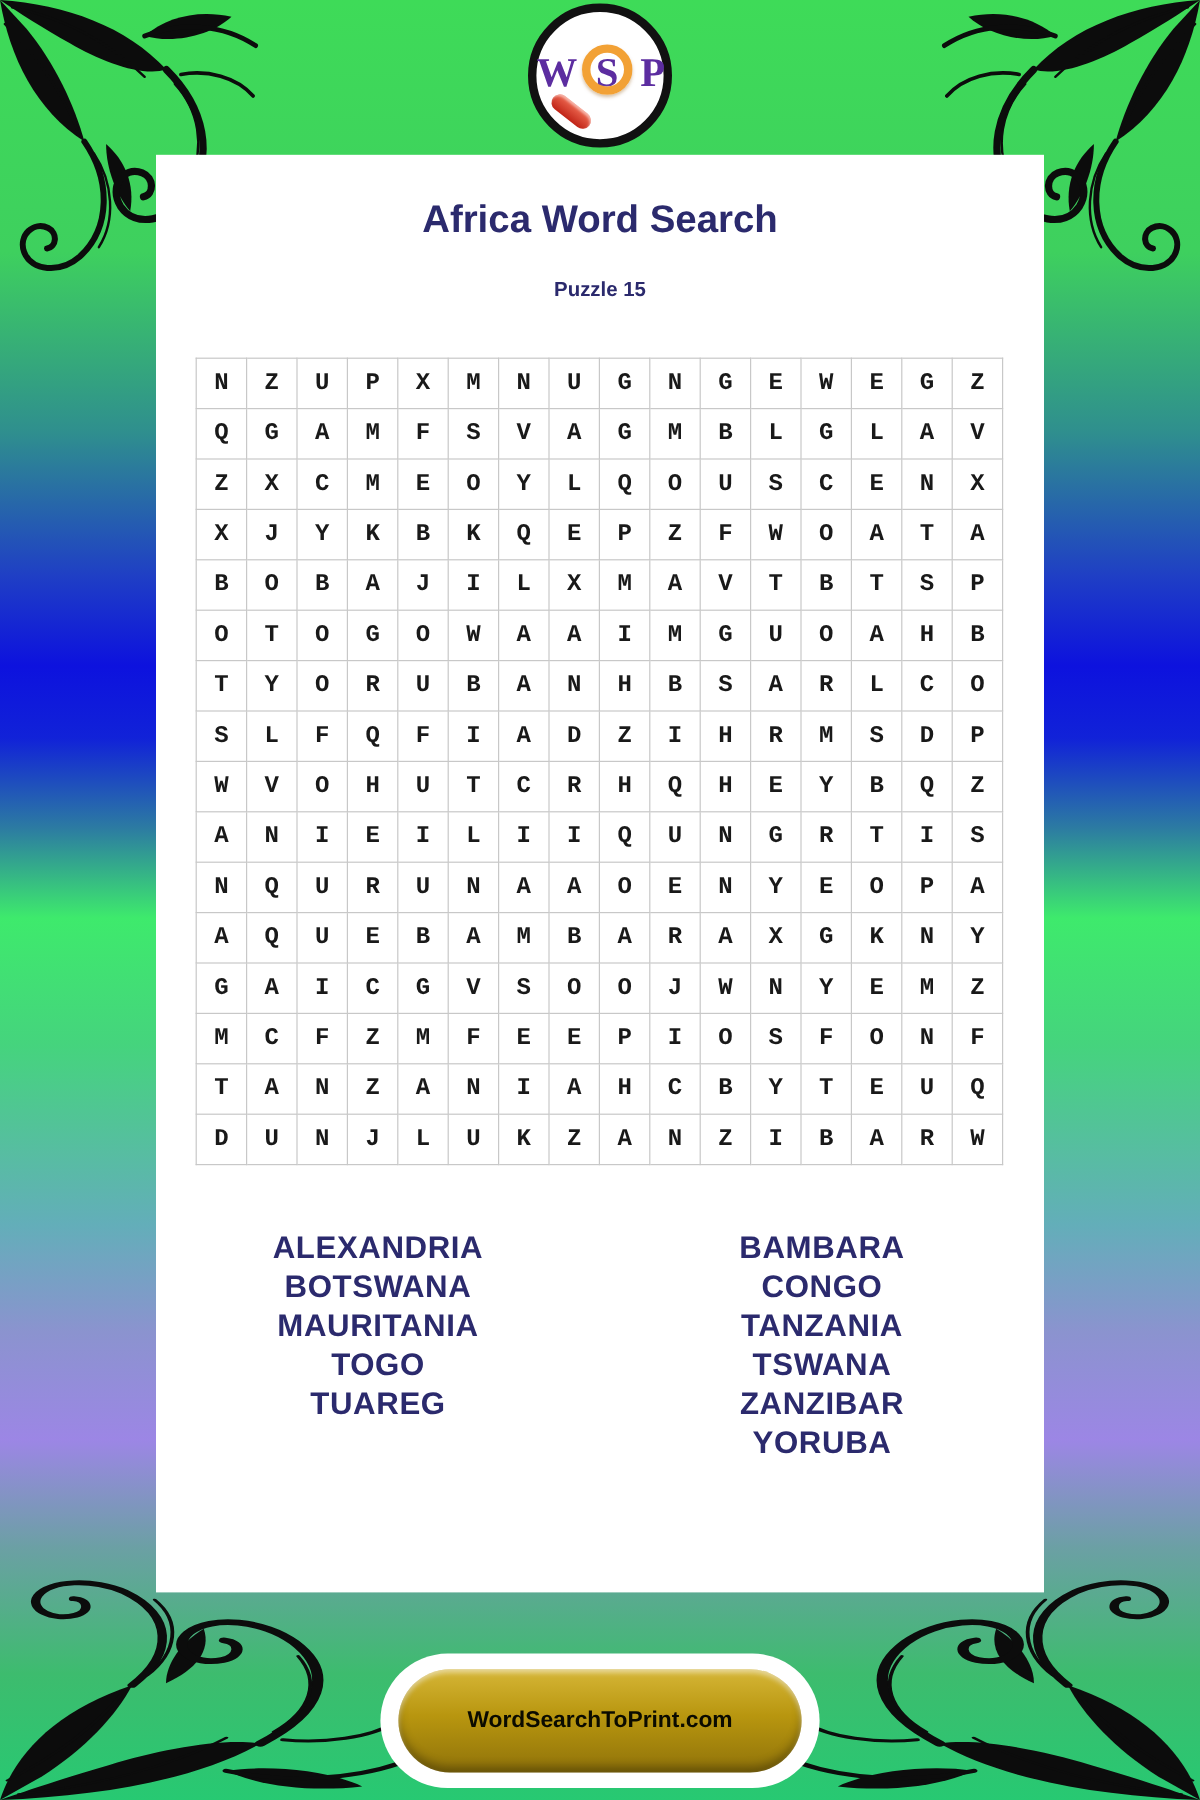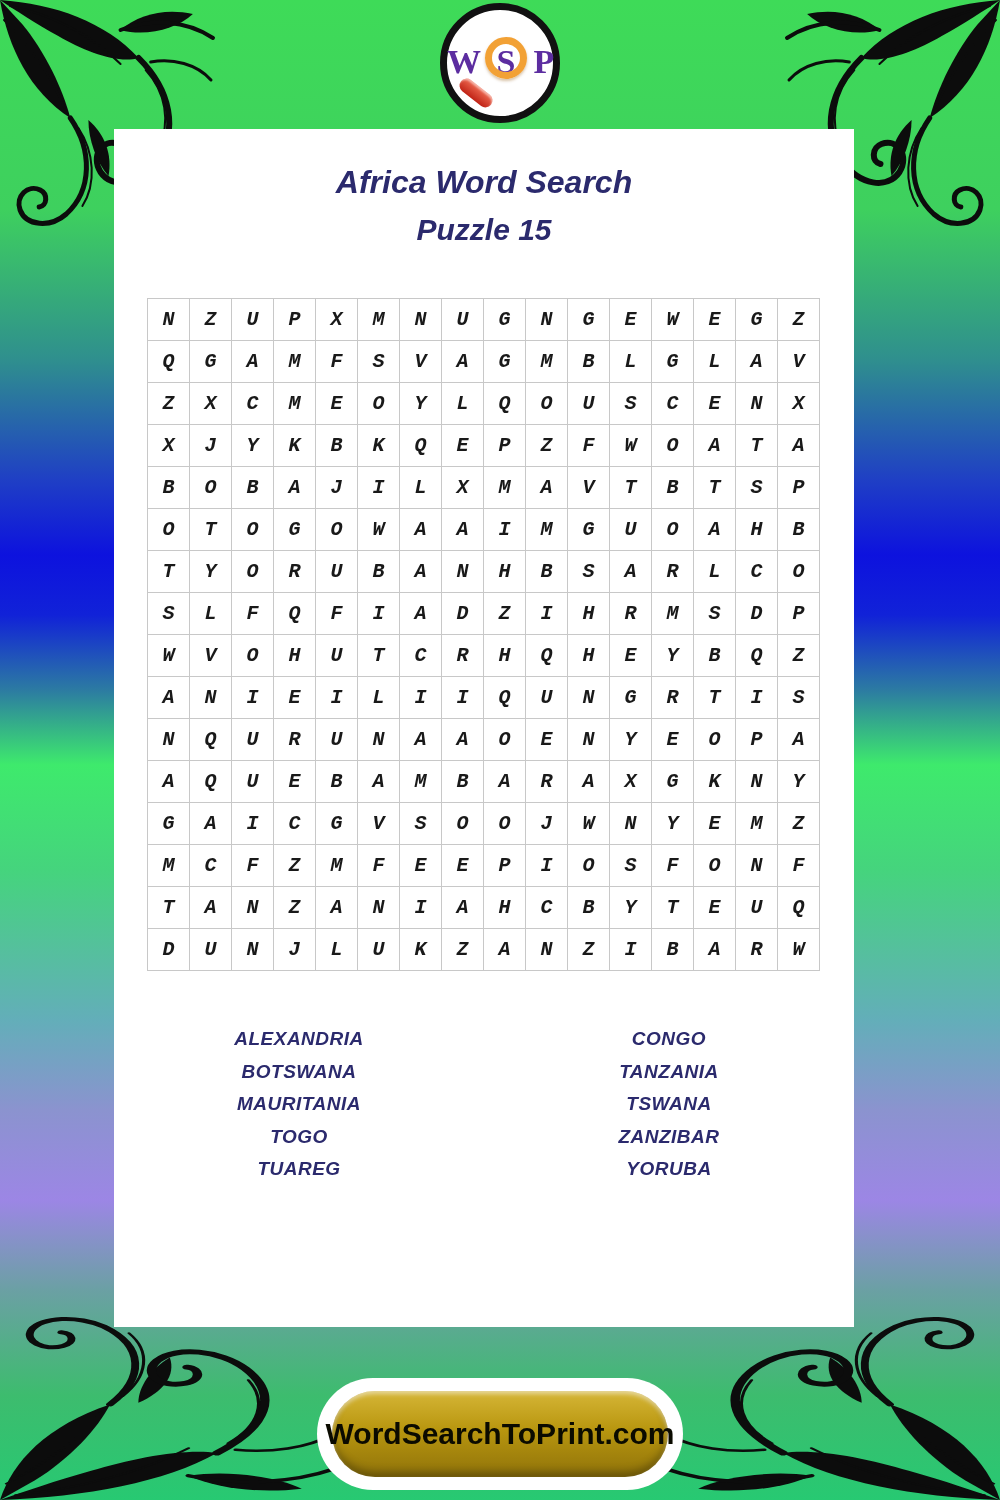--- a/index.html
+++ b/index.html
@@ -39,59 +39,59 @@
     box-shadow:0 2px 3px rgba(140,80,0,.35), inset 0 1px 2px rgba(255,255,255,.7);
   }
   .handle {
     position:absolute; left:10px; top:76px; width:38px; height:14px;
     border-radius:8px; background:linear-gradient(180deg,#ef6a52,#c02417);
     transform:rotate(38deg);
     box-shadow:inset 0 2px 2px rgba(255,255,255,.5);
   }
   
   .card {
-    position:absolute; left:114px; top:129px; width:740px; height:1198px;
-    background:#fff; z-index:1;font-style:italic;
+    position:absolute; left:130px; top:129px; width:740px; height:1198px;
+    background:#fff; z-index:1;
   }
   .title {
     position:absolute; left:0; right:0; top:35px; margin:0; text-align:center;
     font-size:32px; line-height:36px; font-weight:bold; color:#2b2a6d;
   }
   .subtitle {
-    position:absolute; left:0; right:0; top:82px; margin:4px; text-align:center;
-    font-size:30px; line-height:30px; font-weight:bold; color:#2b2a6d;
+    position:absolute; left:0; right:0; top:82px; margin:16px; text-align:center;
+    font-size:17px; line-height:30px; font-weight:bold; color:#2b2a6d;
   }
   
   .grid-table { position:absolute; left:33px; top:169px; border-collapse:collapse; }
   .grid-table td {
     width:42px; height:42px; padding:0; text-align:center; vertical-align:middle;
     border:1px solid #c8c8c8; background:#fff;
     font-family:"Liberation Mono", monospace; font-weight:bold;
     font-size:20px; color:#191919;
   }
   
   .words { position:absolute; left:0; right:0; top:894px; display:flex; }
   .words ul { flex:1; list-style:none; margin:0; padding:0; text-align:center; }
   .words li {
-    font-size:19px; line-height:32.5px; font-weight:bold;
+    font-size:26px; line-height:32.5px; font-weight:bold;
     color:#2b2a6d; letter-spacing:.5px;
   }
   
   .btn-outer {
     position:absolute; left:500px; top:1378px; transform:translateX(-50%);
     width:366px; height:112px; border-radius:56px; background:#fff; z-index:2;
   }
   .btn {
     position:absolute; left:15px; right:15px; top:13px; bottom:13px;
     border-radius:44px; cursor:pointer;
     background:linear-gradient(180deg,#d6b637 0%, #b8960f 45%, #90730a 100%);
     box-shadow:inset 0 3px 4px rgba(255,255,255,.5), inset 0 -5px 8px rgba(0,0,0,.3);
     display:flex; align-items:center; justify-content:center;
   }
-  .btn span { font-size:30px; font-weight:bold; color:#0b0b00; }
+  .btn span { font-size:19px; font-weight:bold; color:#0b0b00; }
 </style>
 </head>
 <body>
 
 <div class="page">
 
   <svg class="flourish tl" viewBox="0 0 215 232" preserveAspectRatio="none" aria-hidden="true">
     <g fill="#0c0c0c">
       <path d="M0,0 C55,4 105,22 138,58 C118,64 85,52 58,36 C36,24 15,10 0,0 Z"></path>
       <path d="M0,0 C8,48 30,92 70,118 C62,88 45,52 22,24 Z"></path>
@@ -474,20 +474,21 @@
 
     <div class="words">
       <ul>
           <li>ALEXANDRIA</li>
           <li>BOTSWANA</li>
           <li>MAURITANIA</li>
           <li>TOGO</li>
           <li>TUAREG</li>
         </ul>
       <ul>
+          <li>BAMBARA</li>
           <li>CONGO</li>
           <li>TANZANIA</li>
           <li>TSWANA</li>
           <li>ZANZIBAR</li>
           <li>YORUBA</li>
         </ul>
     </div>
   </div>
 
   <div class="btn-outer">

